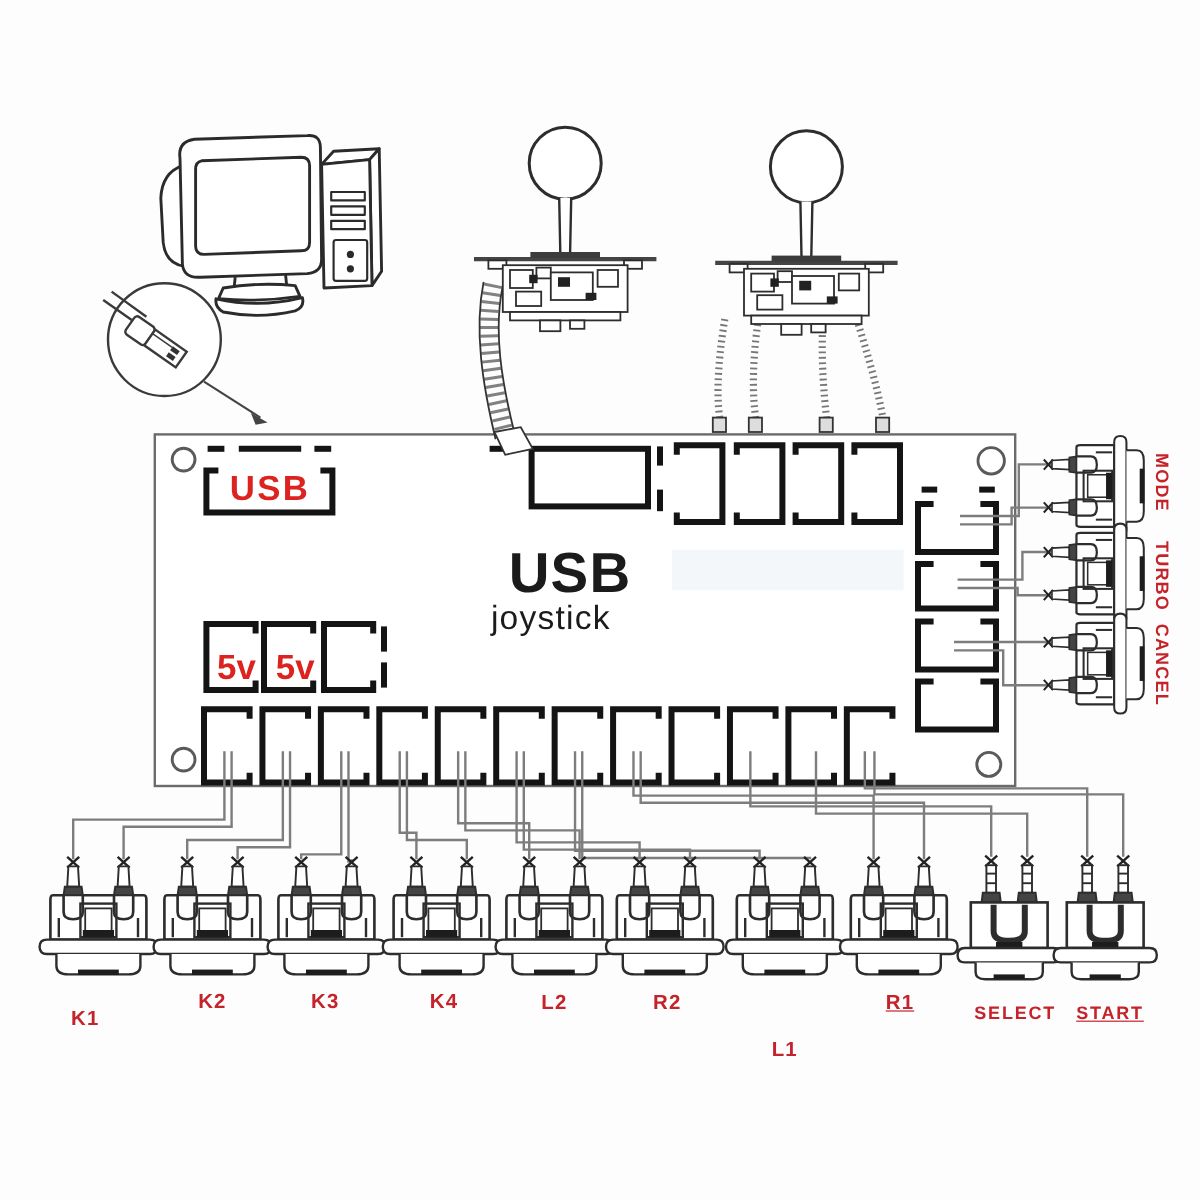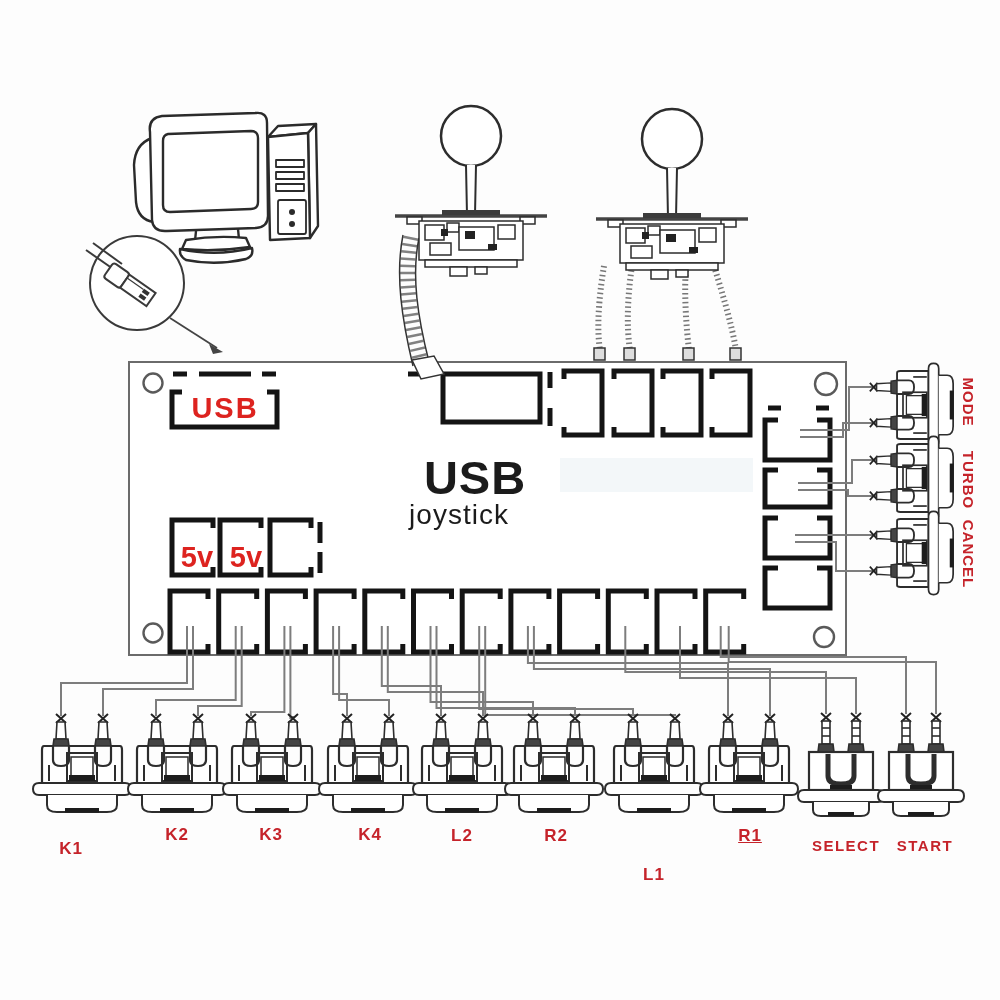--- a/index.html
+++ b/index.html
@@ -272,18 +272,18 @@
 
   <div class="lbl btn-lbl" style="left:71px;top:833px;margin-top:16px;">K1</div>
   <div class="lbl btn-lbl" style="left:177px;top:835px;">K2</div>
   <div class="lbl btn-lbl" style="left:271px;top:835px;">K3</div>
   <div class="lbl btn-lbl" style="left:370px;top:835px;text-align:right;">K4</div>
   <div class="lbl btn-lbl" style="left:462px;top:836px;">L2</div>
   <div class="lbl btn-lbl" style="left:556px;top:836px;">R2</div>
   <div class="lbl btn-lbl" style="left:654px;top:836px;margin-top:39px;">L1</div>
   <div class="lbl btn-lbl" style="left:750px;top:836px;text-decoration:underline;">R1</div>
   <div class="lbl btn-lbl-sm" style="left:846px;top:845px;">SELECT</div>
-  <div class="lbl btn-lbl-sm" style="left:925px;top:845px;">START</div>
+  <div class="lbl btn-lbl-sm" style="left:925px;top:845px;text-decoration:underline;">START</div>
 
   <div class="lbl rot side-lbl" style="left:968px;top:402px;">MODE</div>
   <div class="lbl rot side-lbl" style="left:968px;top:480px;">TURBO</div>
   <div class="lbl rot side-lbl" style="left:968px;top:554px;">CANCEL</div>
 </div>
 
 </body></html>

